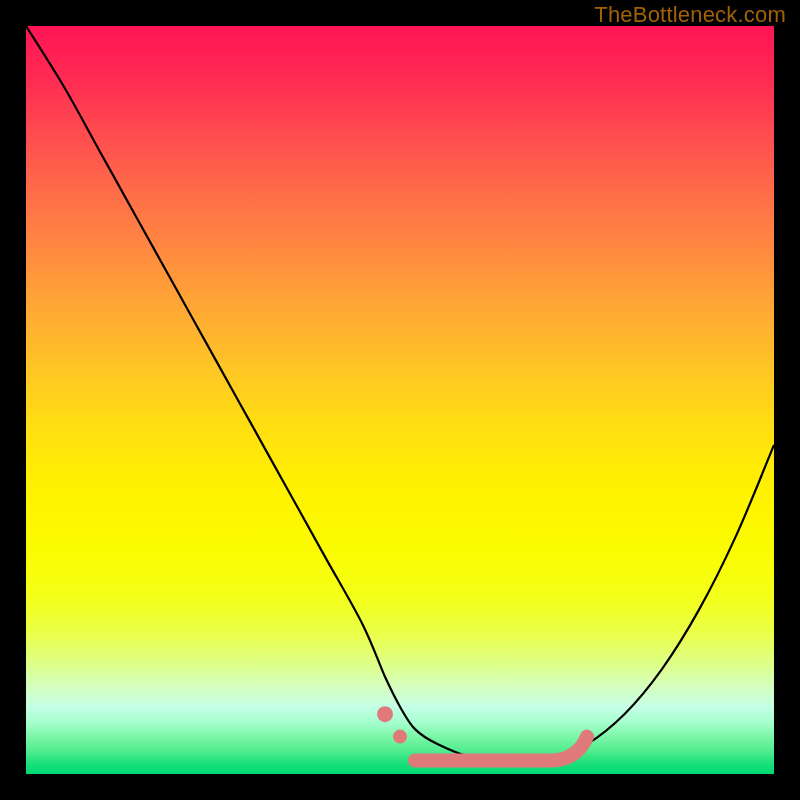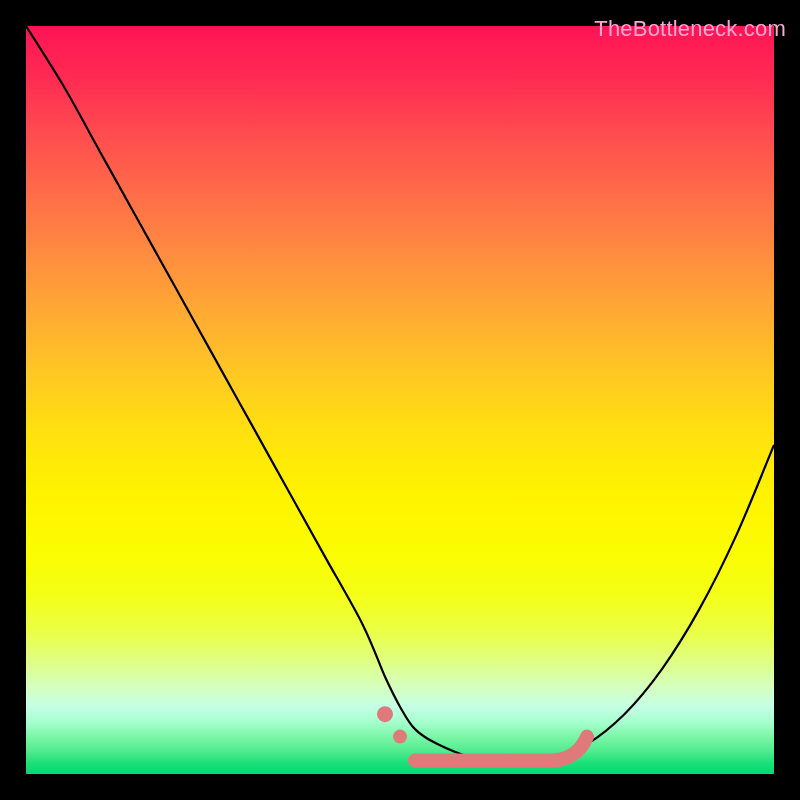--- a/index.html
+++ b/index.html
@@ -52,26 +52,25 @@
       #7cf6a8 95%,
       #4feb8d 97%,
       #1de07a 98.5%,
       #00d873 100%
     );
   }
   .watermark {
     position: absolute;
     top: 2px;
     right: 14px;
-    color: #f9a8d4;
+    color: #a16207;
     font-size: 22px;
     font-weight: 500;
     letter-spacing: 0.2px;
     z-index: 5;
-    margin-top: 14px;
   }
   svg.curves {
     position: absolute;
     top: 0;
     left: 0;
     width: 100%;
     height: 100%;
     z-index: 3;
   }
   .curve-line {

